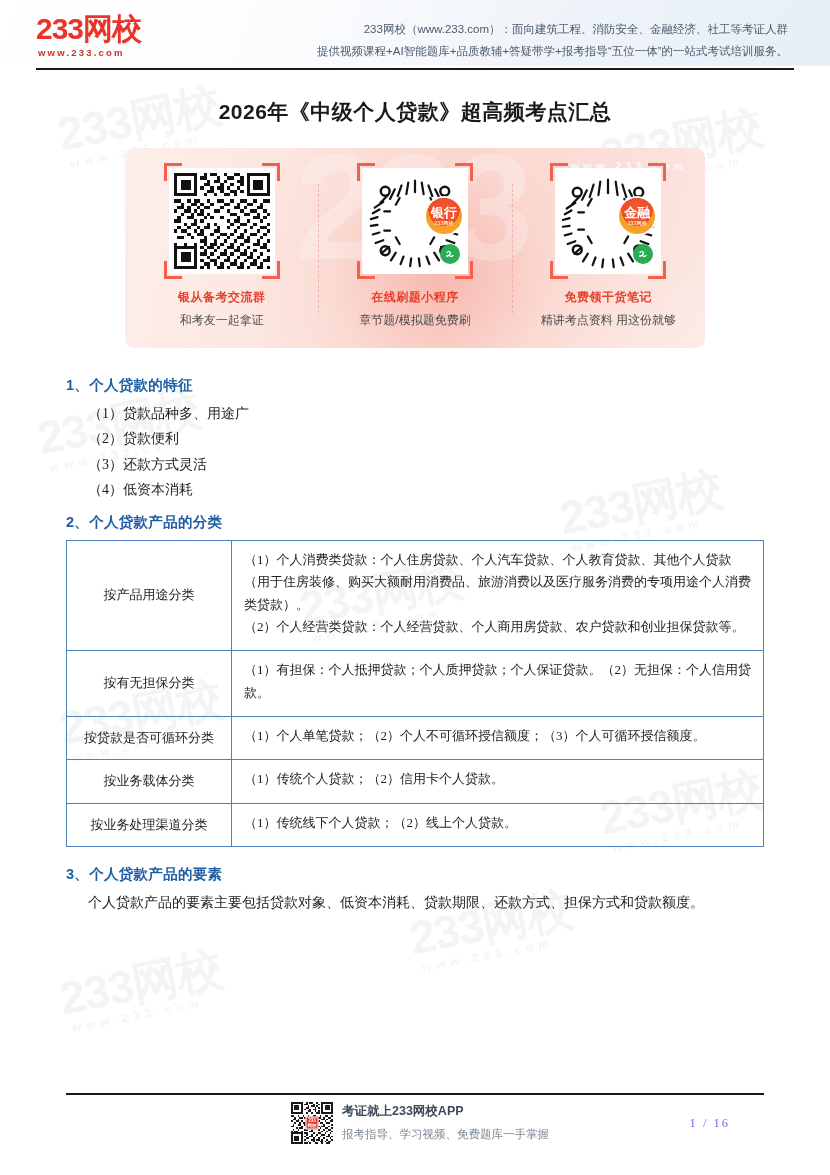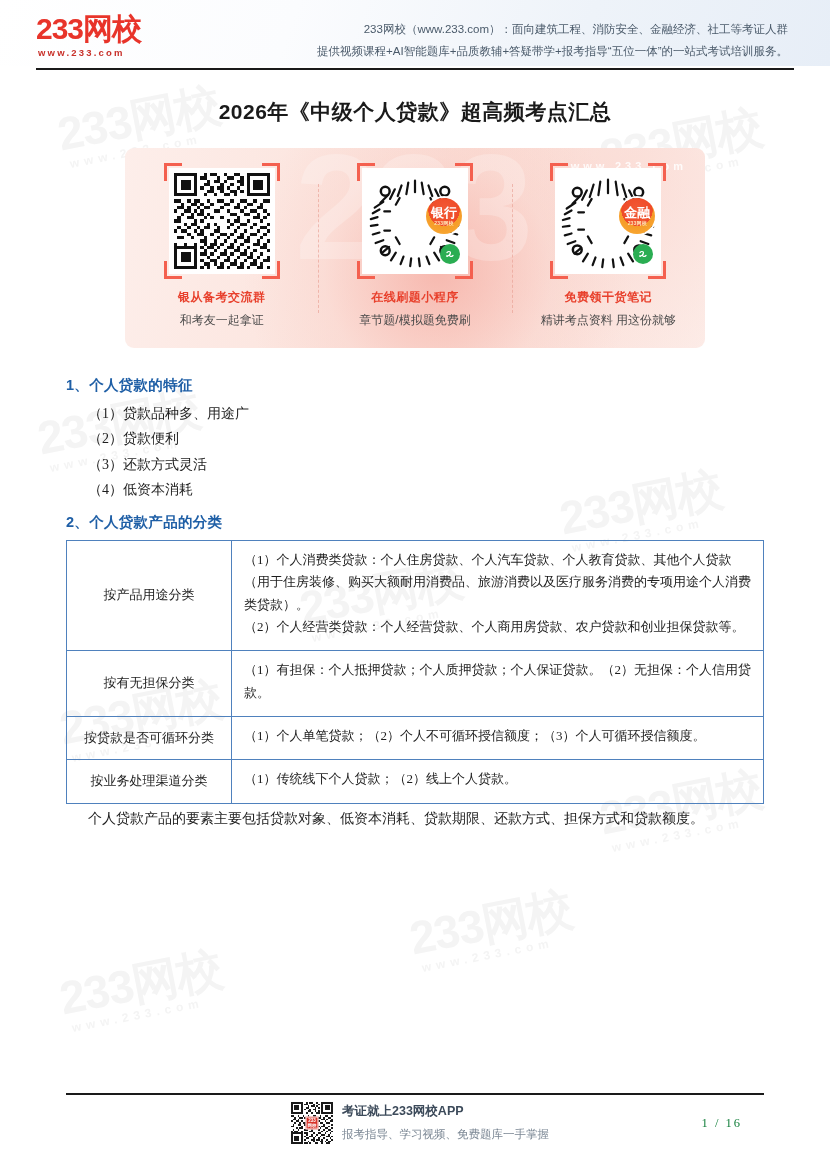--- a/index.html
+++ b/index.html
@@ -322,23 +322,23 @@
     color: #3c4a5a;
   }
   .footer-l2 {
     font-family: "Liberation Sans", sans-serif;
     font-size: 11.5px;
     color: #7b8794;
     margin-top: 4px;
   }
   .pagenum {
     position: absolute;
-    right: 22px;
+    right: 34px;
     font-size: 12.5px;
-    color: #15803d;
+    color: #8b5cf6;
     letter-spacing: 2px;
   }
 </style>
 </head>
 <body>
 
 <div class="page">
 
   <div class="wm-layer">
     <div class="wm" style="left:58px; top:96px;">
@@ -781,28 +781,35 @@
             <p>（1）有担保：个人抵押贷款；个人质押贷款；个人保证贷款。（2）无担保：个人信用贷款。</p>
           </td>
         </tr>
         <tr>
           <td class="cat">按贷款是否可循环分类</td>
           <td class="desc">
             <p>（1）个人单笔贷款；（2）个人不可循环授信额度；（3）个人可循环授信额度。</p>
           </td>
         </tr>
         <tr>
+          <td class="cat">按业务载体分类</td>
+          <td class="desc">
+            <p>（1）传统个人贷款；（2）信用卡个人贷款。</p>
+          </td>
+        </tr>
+        <tr>
           <td class="cat">按业务处理渠道分类</td>
           <td class="desc">
             <p>（1）传统线下个人贷款；（2）线上个人贷款。</p>
           </td>
         </tr>
       </tbody>
     </table>
 
+    <div class="sec-head" style="margin-top:18px;">3、个人贷款产品的要素</div>
     <div class="para">个人贷款产品的要素主要包括贷款对象、低资本消耗、贷款期限、还款方式、担保方式和贷款额度。</div>
   </div>
 
   <div class="rule-bottom"></div>
   <div class="footer">
     <div class="footer-center">
       <div class="footer-qr">
         <svg viewBox="0 0 25 25" shape-rendering="crispEdges">
           <rect width="25" height="25" fill="#fff"></rect>
           <g fill="#1a1a1a">

